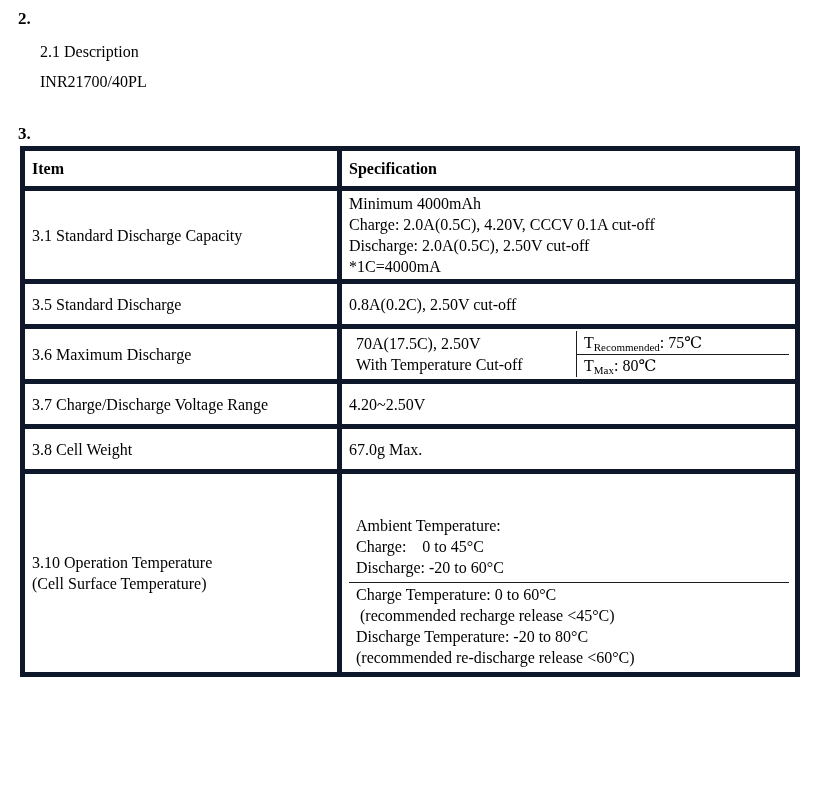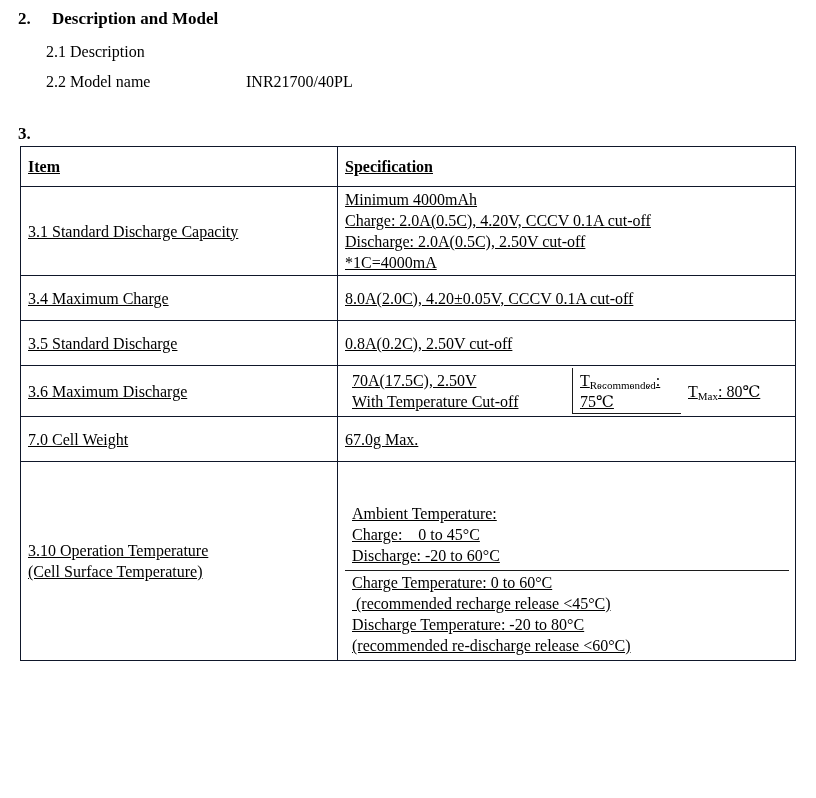--- a/index.html
+++ b/index.html
@@ -16,40 +16,39 @@
   
   .sec-heading {
     font-weight: bold;
     font-size: 17px;
     line-height: 21px;
     display: flex;
   }
   .sec-heading .num { display: inline-block; width: 34px; }
 
   
-  .kv-block { margin-left: 28px; margin-top: 8px; }
+  .kv-block { margin-left: 22px; margin-top: 8px; }
   .kv { display: flex; height: 30px; align-items: center; }
   .kv-label { width: 200px; }
 
   .sec-heading.s3 { margin-top: 26px; }
 
   
   table.spec {
     margin-left: 2px;
     margin-top: 2px;
     border-collapse: collapse;
     table-layout: fixed;
     width: 775px;
   }
   table.spec td {
-    border: 1px solid #0f172a;
+    border: 5px solid #0f172a;
     vertical-align: middle;
     padding: 2px 6px 2px 7px;
     line-height: 21px;
-    text-decoration: underline;
   }
   td.col-item { width: 317px; }
   td.col-spec { width: 458px; }
   .bold { font-weight: bold; }
   .ml { white-space: pre-wrap; }
 
   tr.r-head  td { height: 40px; }
   tr.r-31    td { height: 86px; }
   tr.r-single td { height: 45px; }
   tr.r-39    td { height: 42px; }
@@ -59,21 +58,21 @@
   td.no-pad { padding: 0; }
 
   
   .split { display: flex; height: 100%; align-items: stretch; }
   .split-left {
     width: 228px;
     border-right: 1px solid #1c1c1c;
     padding: 2px 16px 2px 7px;
     display: flex; align-items: center;
   }
-  .split-right { flex: 1; display: flex; flex-direction: row; }
+  .split-right { flex: 1; display: flex; flex-direction: column; }
   .split-right .sub-row {
     flex: 1;
     display: flex; align-items: center;
     padding: 0 6px 0 7px;
   }
   .split-right .sub-row.first { border-bottom: 1px solid #1c1c1c; }
   sub.t-sub {
     font-size: 11px;
     vertical-align: baseline;
     position: relative;
@@ -91,29 +90,27 @@
   }
   .stack-bottom { flex: 1; padding: 1px 6px 2px 7px; }
 </style>
 </head>
 <body>
 
 <div class="doc">
 
   <div class="sec-heading">
     <span class="num">2.</span>
-    <span>Description and Model</span>
   </div>
 
   <div class="kv-block">
     <div class="kv">
       <span class="kv-label">2.1 Description</span>
     </div>
     <div class="kv">
-      <span class="kv-label">2.2 Model name</span>
       <span class="kv-value">INR21700/40PL</span>
     </div>
   </div>
 
   <div class="sec-heading s3">
     <span class="num">3.</span>
   </div>
 
   <table class="spec">
     <tbody>
@@ -125,24 +122,20 @@
       <tr class="r-31">
         <td class="col-item">3.1 Standard Discharge Capacity</td>
         <td class="col-spec ml">Minimum 4000mAh
 Charge: 2.0A(0.5C), 4.20V, CCCV 0.1A cut-off
 Discharge: 2.0A(0.5C), 2.50V cut-off
 *1C=4000mA</td>
       </tr>
 
 
 
-      <tr class="r-single">
-        <td class="col-item">3.4 Maximum Charge</td>
-        <td class="col-spec">8.0A(2.0C), 4.20±0.05V, CCCV 0.1A cut-off</td>
-      </tr>
 
       <tr class="r-single">
         <td class="col-item">3.5 Standard Discharge</td>
         <td class="col-spec">0.8A(0.2C), 2.50V cut-off</td>
       </tr>
 
       <tr class="r-36">
         <td class="col-item">3.6 Maximum Discharge</td>
         <td class="col-spec no-pad">
           <div class="split">
@@ -153,23 +146,27 @@
                 <span><span>T</span><sub class="t-sub">Recommended</sub><span>: 75℃</span></span>
               </div>
               <div class="sub-row">
                 <span><span>T</span><sub class="t-sub">Max</sub><span>: 80℃</span></span>
               </div>
             </div>
           </div>
         </td>
       </tr>
 
+      <tr class="r-single">
+        <td class="col-item">3.7 Charge/Discharge Voltage Range</td>
+        <td class="col-spec">4.20~2.50V</td>
+      </tr>
 
       <tr class="r-single">
-        <td class="col-item">7.0 Cell Weight</td>
+        <td class="col-item">3.8 Cell Weight</td>
         <td class="col-spec">67.0g Max.</td>
       </tr>
 
 
       <tr class="r-310">
         <td class="col-item ml">3.10 Operation Temperature
 (Cell Surface Temperature)</td>
         <td class="col-spec no-pad">
           <div class="stack">
             <div class="stack-top ml">Ambient Temperature:

